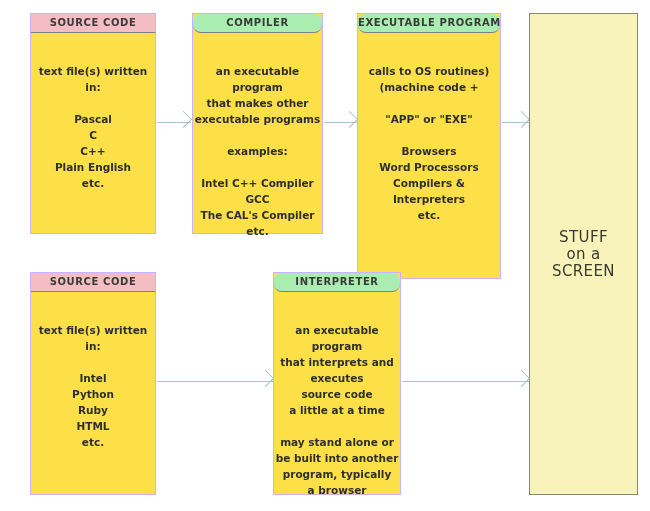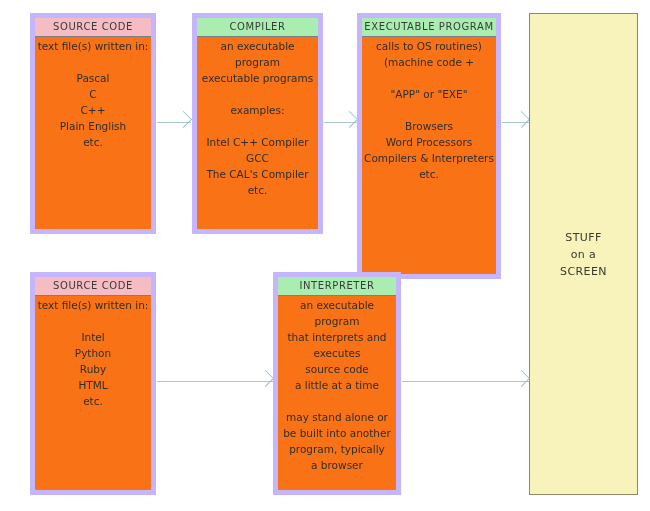--- a/index.html
+++ b/index.html
@@ -16,47 +16,48 @@
     width: 650px;
     height: 511px;
     background: #ffffff;
     overflow: hidden;
   }
 
   
   .box {
     position: absolute;
     box-sizing: border-box;
-    border: 5px solid #c4b5fd;
-    background: #f97316;
+    border: 1px solid #c4b5fd;
+    background: #fde047;
+    font-weight: bold;
   }
   .box-header {
     box-sizing: border-box;
     width: 100%;
     border-bottom: 1px solid #7d7d82;
     text-align: center;
     font-size: 10px;
     letter-spacing: 0.6px;
     color: #3a3a3a;
     padding: 3px 0 3px 0;
     line-height: 12px;
     white-space: nowrap;
     overflow: hidden;
   }
   .hdr-pink  { background: #f6bcc4; }
-  .hdr-green { background: #a9eeb0; }
+  .hdr-green { background: #a9eeb0; border-radius: 8px; }
 
   .box-body {
     box-sizing: border-box;
     width: 100%;
     text-align: center;
     font-size: 10.5px;
     line-height: 16px;
     color: #2e2e2e;
-    padding-top: 1px;
+    padding-top: 30px;
   }
   .box-body .lead {
     display: block;
   }
   .box-body .spacer {
     display: block;
     height: 16px;
   }
   .box-body .ln {
     display: block;
@@ -67,21 +68,21 @@
     position: absolute;
     box-sizing: border-box;
     border: 1px solid #8a8a6b;
     background: #f7f3bb;
     display: flex;
     align-items: center;
     justify-content: center;
   }
   .box-yellow .stack {
     text-align: center;
-    font-size: 11px;
+    font-size: 15px;
     line-height: 17px;
     color: #3a3a2e;
     letter-spacing: 0.4px;
   }
   .box-yellow .stack .ln { display: block; }
 
   
   .arrow {
     position: absolute;
     height: 14px;
@@ -127,20 +128,21 @@
 
   <div class="arrow" style="left:157px; top:116px; width:34px;">
     <div class="shaft"></div>
     <div class="head"></div>
   </div>
 
   <div class="box" style="left:192px; top:13px; width:131px; height:221px;">
     <div class="box-header hdr-green">COMPILER</div>
     <div class="box-body">
       <span class="ln">an executable program</span>
+      <span class="ln">that makes other</span>
       <span class="ln">executable programs</span>
       <span class="spacer"></span>
       <span class="ln">examples:</span>
       <span class="spacer"></span>
       <span class="ln">Intel C++ Compiler</span>
       <span class="ln">GCC</span>
       <span class="ln">The CAL's Compiler</span>
       <span class="ln">etc.</span>
     </div>
   </div>

